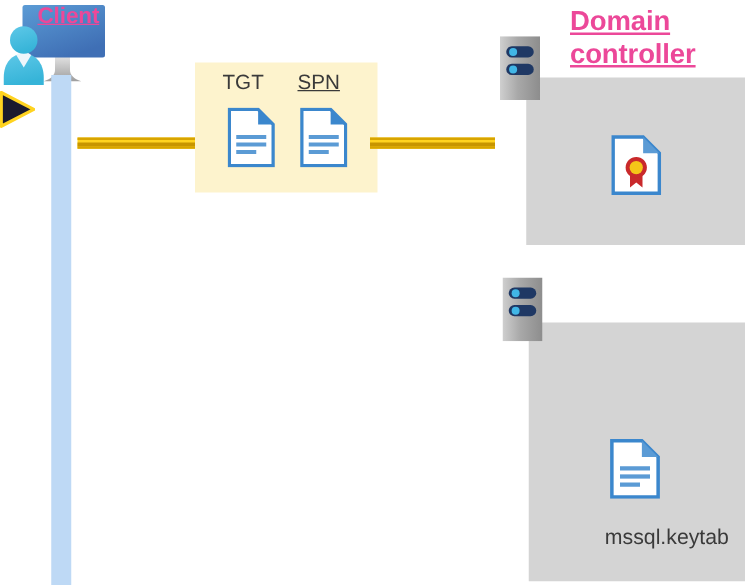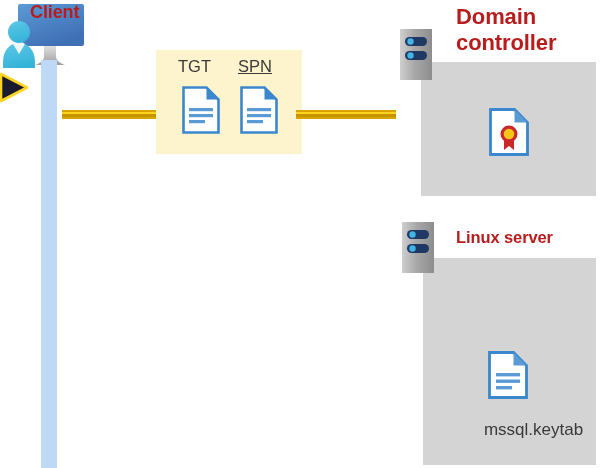--- a/index.html
+++ b/index.html
@@ -20,24 +20,25 @@
   }
 
   
   .abs { position: absolute; }
   .nosel { user-select: none; }
 
   
   .title-bold {
     position: absolute;
     font-weight: bold;
-    color: #b91c1c;
+    color: #ec4899;
     line-height: 1.18;
     letter-spacing: -0.1px;
     white-space: pre-line;
+    text-decoration: underline;
   }
   #client-title {
     left: 30px; top: 2px;
     font-size: 18px;
   }
   #dc-title {
     left: 456px; top: 4px;
     font-size: 22px;
     width: 130px;
   }
@@ -253,21 +254,20 @@
         </linearGradient>
       </defs>
       <rect x="0" y="0" width="32" height="51" fill="url(#srvGradB)"></rect>
       <rect x="5" y="8" width="22" height="9" rx="4.5" fill="#1f3864"></rect>
       <circle cx="10.5" cy="12.5" r="3.2" fill="#41b6e6"></circle>
       <rect x="5" y="22" width="22" height="9" rx="4.5" fill="#1f3864"></rect>
       <circle cx="10.5" cy="26.5" r="3.2" fill="#41b6e6"></circle>
     </svg>
   </div>
 
-  <div class="title-bold nosel" id="linux-title">Linux server</div>
 
 
   <div id="keytab-icon">
     <svg viewBox="0 0 40 48" width="40" height="48">
       <path d="M1.5 1.5 h24 l13 13 v32 h-37 z" fill="#ffffff" stroke="#3b87cd" stroke-width="2.8"></path>
       <path d="M25.5 1.5 v13 h13 z" fill="#5b9bd5"></path>
       <rect x="8" y="22" width="24" height="3.4" fill="#5b9bd5"></rect>
       <rect x="8" y="28.5" width="24" height="3.4" fill="#5b9bd5"></rect>
       <rect x="8" y="35" width="16" height="3.4" fill="#5b9bd5"></rect>
     </svg>

